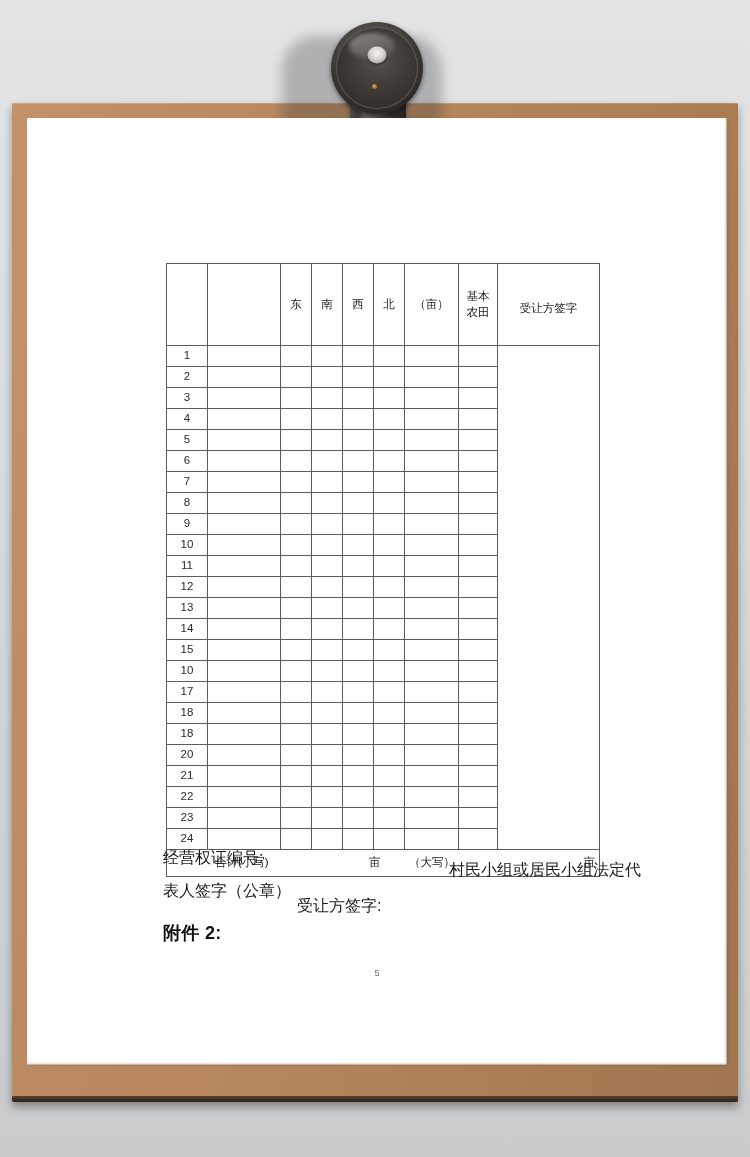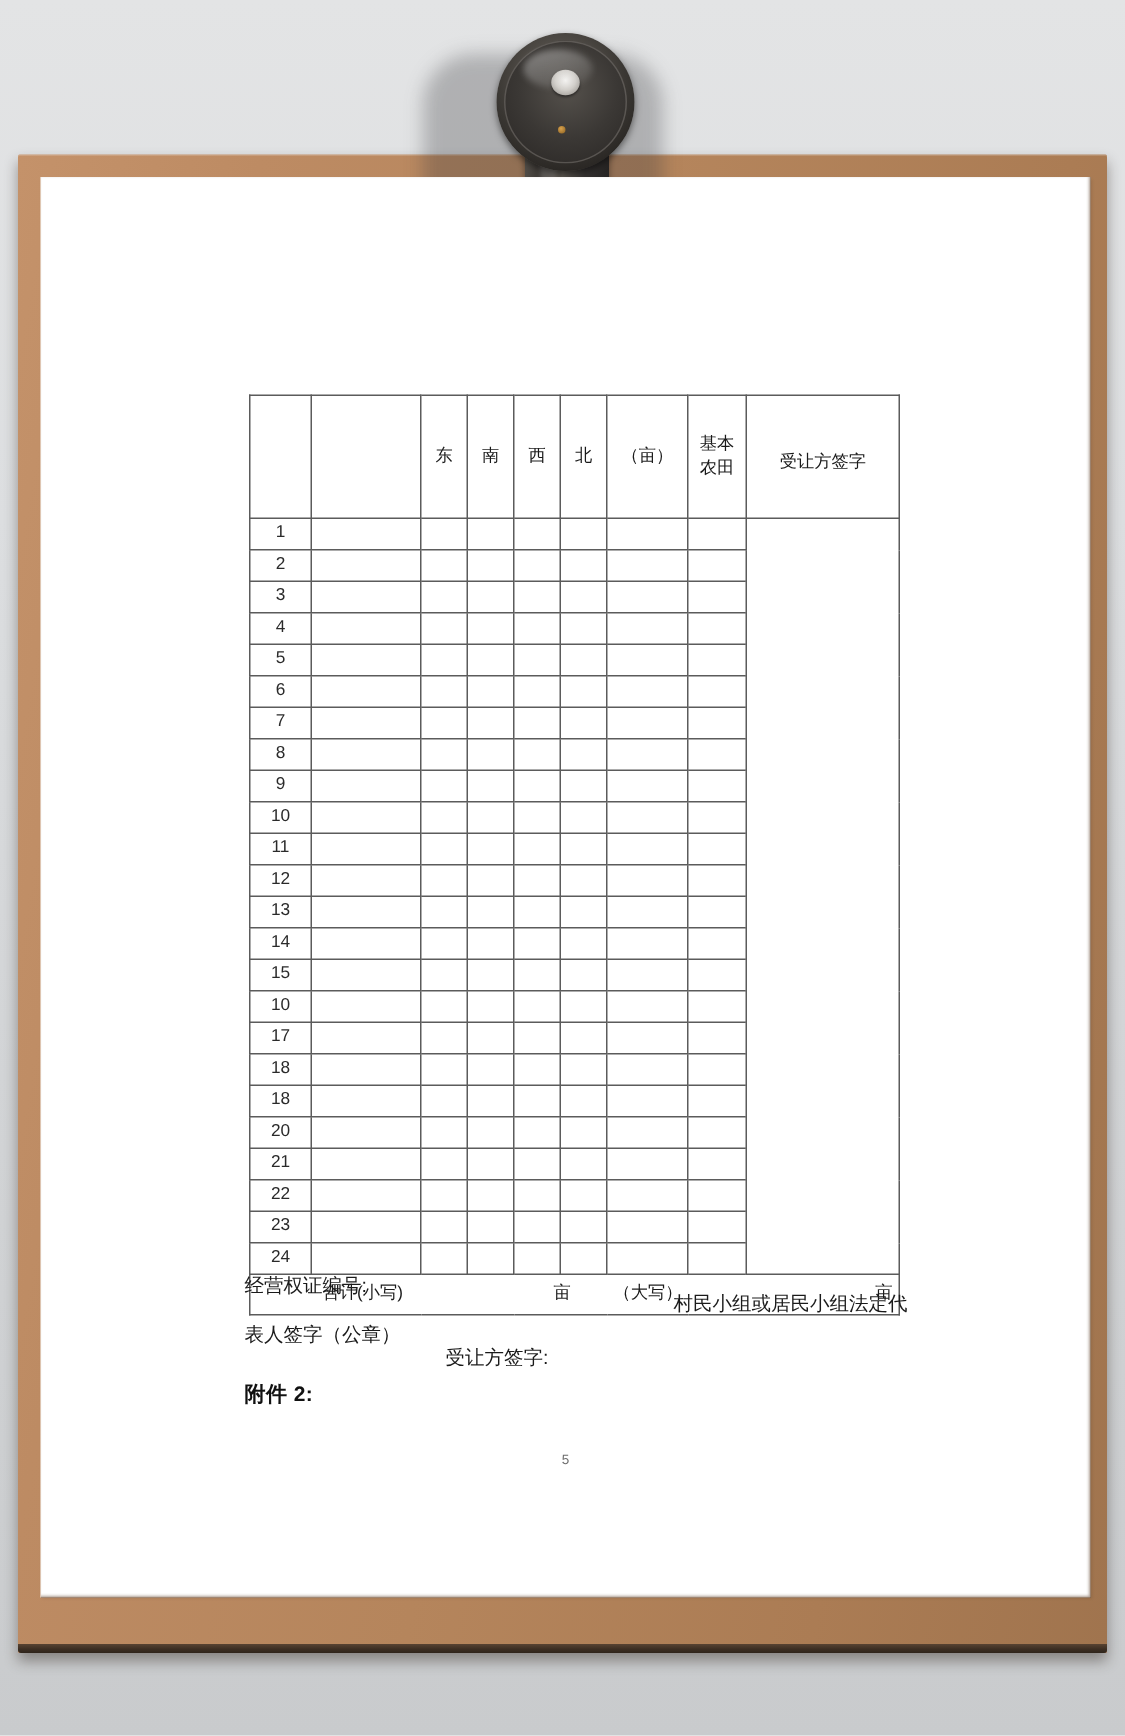--- a/index.html
+++ b/index.html
@@ -263,37 +263,37 @@
     white-space: nowrap;
   }
   .tot-label  { left: 4px; margin-left: 44px; }
   .tot-mu1    { left: 202px; }
   .tot-upper  { left: 242px; }
   .tot-mu2    { right: 4px; }
 
   
   .sig-line {
     position: absolute;
-    font-size: 13px;
+    font-size: 16px;
     color: #1a1a1a;
     white-space: nowrap;
   }
   #sig-row1 { left: 136px; top: 730px; width: 430px; }
   #sig-row1 span { position: absolute; top: 0; }
   .sig-a { left: 0px; }
   .sig-b { left: 134px; margin-top: 48px; }
   .sig-c { left: 286px; margin-top: 12px; }
   #sig-row2 { left: 136px; top: 763px; }
 
   
   #attachment-label {
     position: absolute;
     left: 136px;
     top: 803px;
-    font-size: 14px;
+    font-size: 18px;
     font-weight: bold;
     color: #111;
     letter-spacing: 0.3px;
   }
 
   
   #page-number {
     position: absolute;
     left: 0;
     top: 850px;

